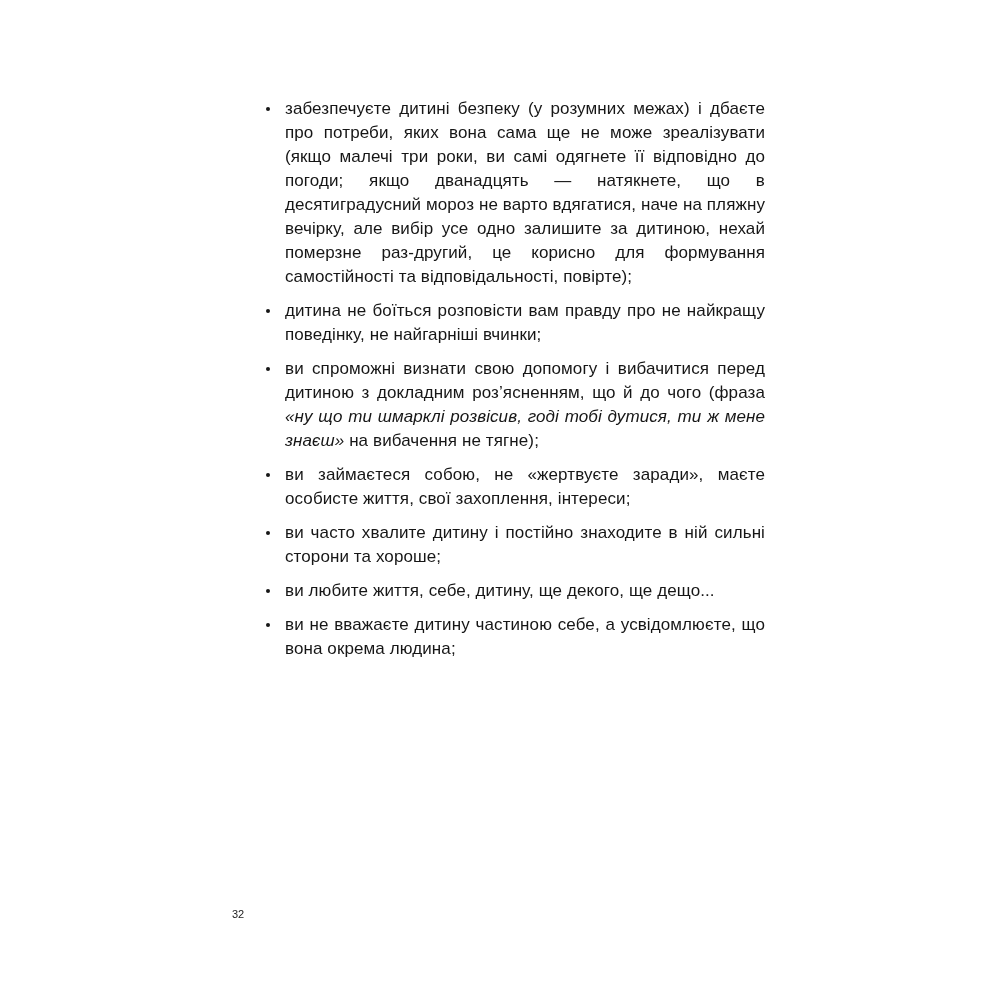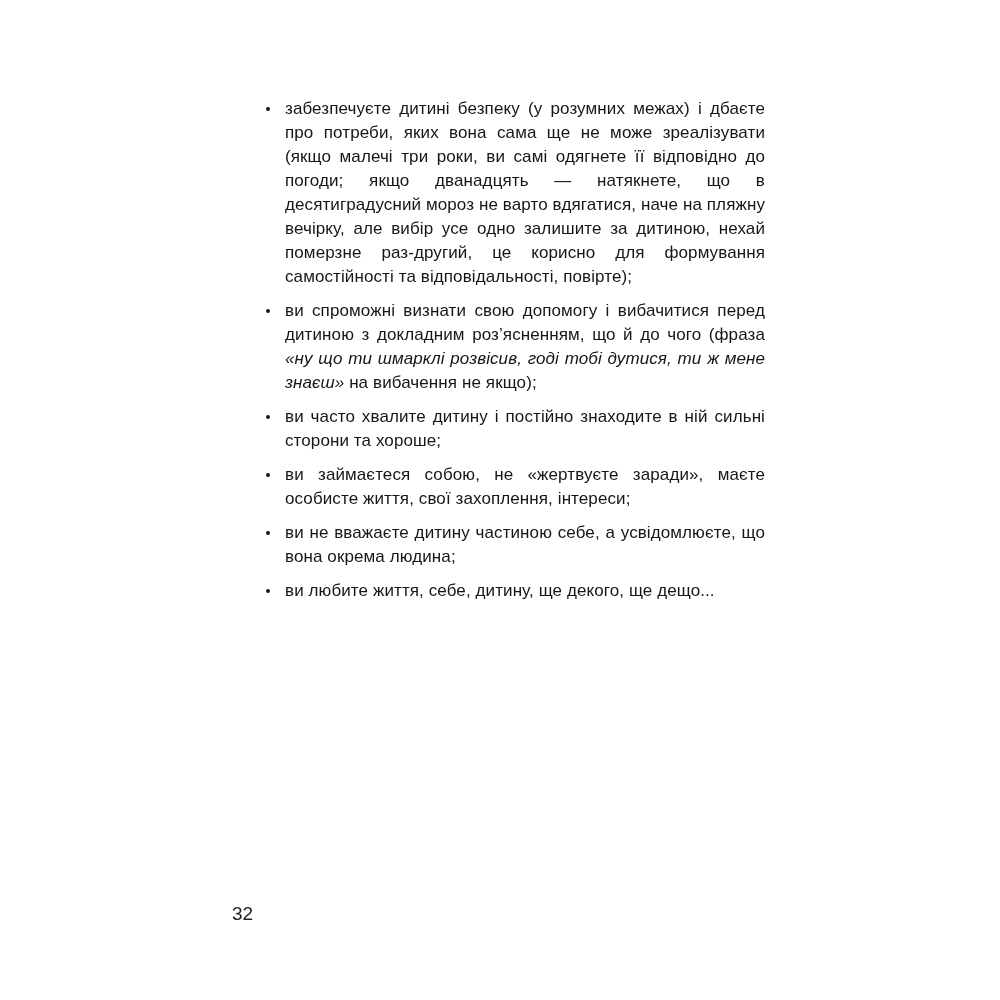--- a/index.html
+++ b/index.html
@@ -46,33 +46,34 @@
     border-radius: 50%;
     background: #161616;
   }
   li.bullet-item em {
     font-style: italic;
   }
   .page-number {
     position: absolute;
     left: 232px;
     top: 902px;
-    font-size: 19px;
+    font-size: 11px;
     line-height: 24px;
     color: #222222;
   }
 </style>
 </head>
 <body>
 
 <div class="page">
   <div class="content">
     <ul class="bullet-list">
         <li class="bullet-item"><span class="dot"></span><span class="item-text"><span>забезпечуєте дитині безпеку (у розумних межах) і дбаєте про потреби, яких вона сама ще не може зреалізувати (якщо малечі три роки, ви самі одягнете її відповідно до погоди; якщо дванадцять — натякнете, що в десятиградусний мороз не варто вдягатися, наче на пляжну вечірку, але вибір усе одно залишите за дитиною, нехай померзне раз-другий, це корисно для формування самостійності та відповідальності, повірте);</span></span></li>
-        <li class="bullet-item"><span class="dot"></span><span class="item-text"><span>ви спроможні визнати свою допомогу і вибачитися перед дитиною з докладним роз’ясненням, що й до чого (фраза </span><em>«ну що ти шмарклі розвісив, годі тобі дутися, ти ж мене знаєш»</em><span> на вибачення не якщо);</span></span></li>
+        <li class="bullet-item"><span class="dot"></span><span class="item-text"><span>дитина не боїться розповісти вам правду про не найкращу поведінку, не найгарніші вчинки;</span></span></li>
+        <li class="bullet-item"><span class="dot"></span><span class="item-text"><span>ви спроможні визнати свою допомогу і вибачитися перед дитиною з докладним роз’ясненням, що й до чого (фраза </span><em>«ну що ти шмарклі розвісив, годі тобі дутися, ти ж мене знаєш»</em><span> на вибачення не тягне);</span></span></li>
+        <li class="bullet-item"><span class="dot"></span><span class="item-text"><span>ви займаєтеся собою, не «жертвуєте заради», маєте особисте життя, свої захоплення, інтереси;</span></span></li>
         <li class="bullet-item"><span class="dot"></span><span class="item-text"><span>ви часто хвалите дитину і постійно знаходите в ній сильні сторони та хороше;</span></span></li>
-        <li class="bullet-item"><span class="dot"></span><span class="item-text"><span>ви займаєтеся собою, не «жертвуєте заради», маєте особисте життя, свої захоплення, інтереси;</span></span></li>
+        <li class="bullet-item"><span class="dot"></span><span class="item-text"><span>ви любите життя, себе, дитину, ще декого, ще дещо...</span></span></li>
         <li class="bullet-item"><span class="dot"></span><span class="item-text"><span>ви не вважаєте дитину частиною себе, а усвідомлюєте, що вона окрема людина;</span></span></li>
-        <li class="bullet-item"><span class="dot"></span><span class="item-text"><span>ви любите життя, себе, дитину, ще декого, ще дещо...</span></span></li>
       </ul>
   </div>
   <div class="page-number">32</div>
 </div>
 
 </body></html>

